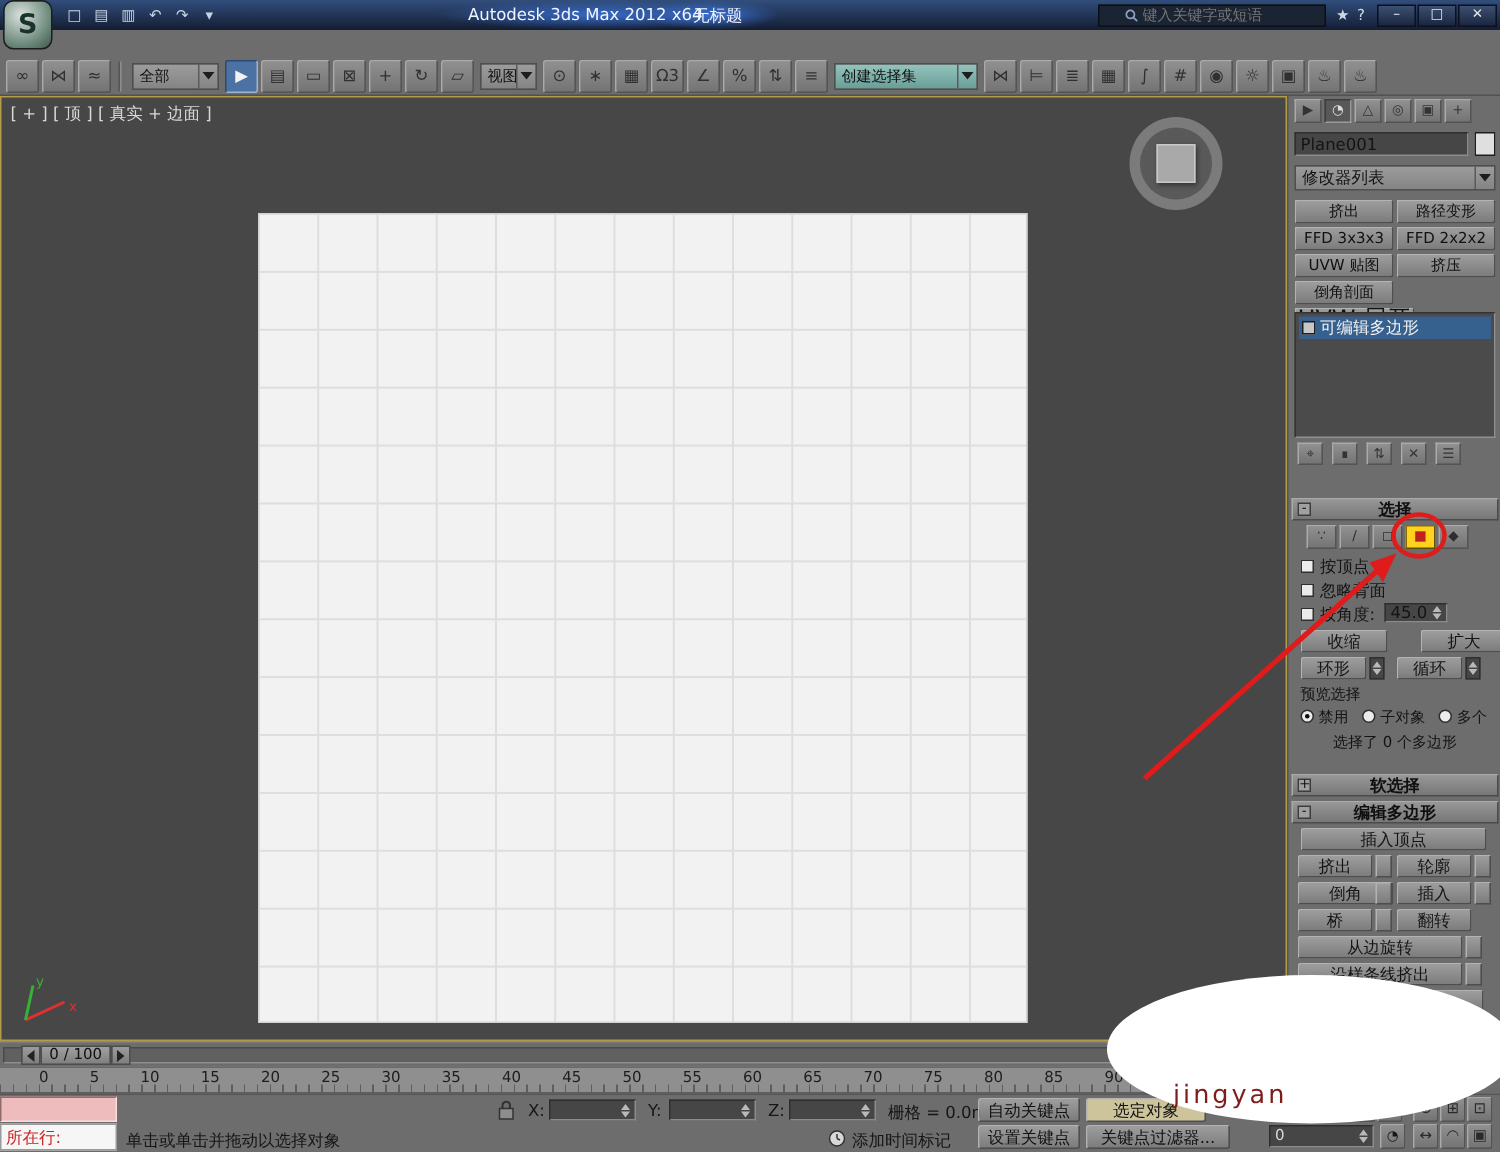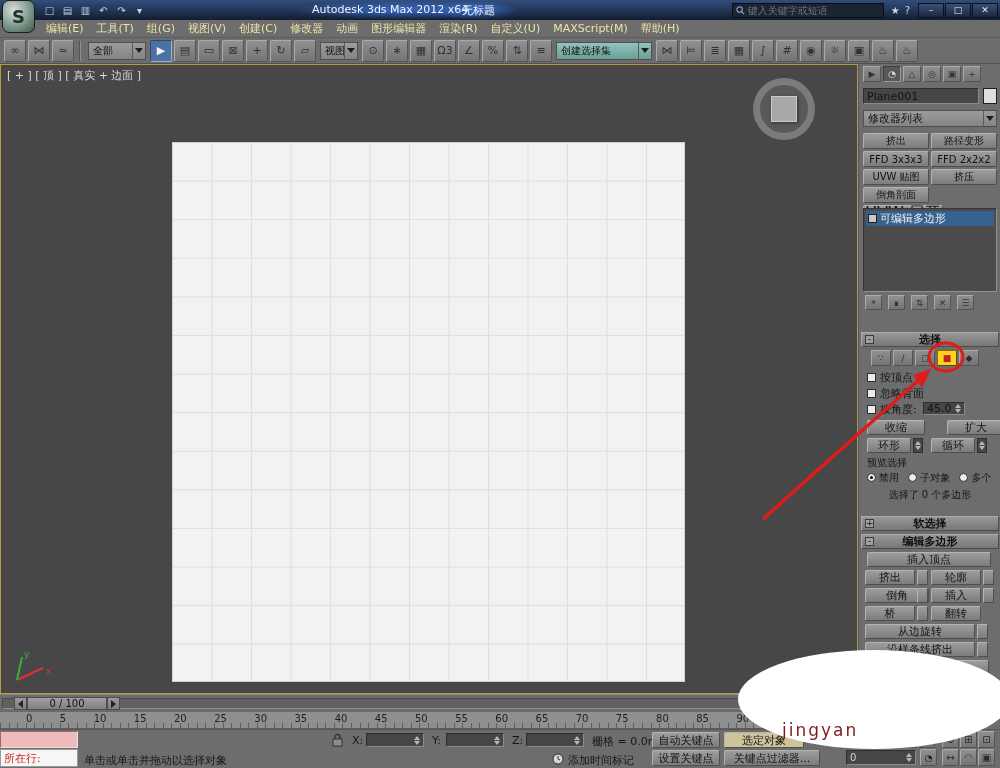--- a/index.html
+++ b/index.html
@@ -8,21 +8,21 @@
 #app{position:relative;width:1000px;height:768px;background:#6d6d6d}
 
 
 .titlebar{position:absolute;left:0;top:0;width:1000px;height:20px;background:linear-gradient(#314e7c,#131d32);display:flex;align-items:center;color:#dfe5ee;z-index:5}
 .glow{position:absolute;top:0;height:20px;background:radial-gradient(ellipse at center,rgba(62,122,235,.75),transparent 70%);pointer-events:none}
 .logo{position:absolute;left:2px;top:0;width:33px;height:33px;border-radius:7px;background:radial-gradient(circle at 35% 30%,#d9e0db,#6d8a7d 65%,#41564c);border:1px solid #1d1d1d;z-index:9;display:flex;align-items:center;justify-content:center;font-weight:bold;color:#17332c;font-size:18px}
 .qa{display:flex;gap:3px;margin-left:42px}
 .qai{width:15px;height:15px;display:flex;align-items:center;justify-content:center;font-size:10px;color:#c9d2e2}
 .apptitle{position:absolute;left:312px;top:3px;font-size:11px;color:#f2f5fa;white-space:nowrap}
 .doctitle{position:absolute;left:462px;top:3px;font-size:11px;color:#f2f5fa;white-space:nowrap}
-.search{margin-left:auto;display:flex;align-items:center;background:#1b2433;border:1px solid #0a0e16;height:15px;width:152px;padding:0 3px;gap:3px}
+.search{margin-left:auto;display:flex;align-items:center;background:#1b2433;border:1px solid #0a0e16;height:15px;width:152px;padding:0 17px;gap:3px}
 .search input{flex:1;min-width:0;background:transparent;border:none;outline:none;color:#96a1b4;font-size:10px;font-family:inherit}
 .tbr{display:flex;gap:5px;margin:0 7px;font-size:10px;color:#cfd6e2;align-items:center}
 .winctl{display:flex;margin-right:2px}
 .wc{width:26px;height:15px;display:flex;align-items:center;justify-content:center;font-size:9px;color:#e4e9f1;background:linear-gradient(#3c5070,#1b2640);border:1px solid #0b1120;margin-left:1px}
 
 
 .menubar{position:absolute;left:0;top:20px;width:1000px;height:18px;background:#6d6d6d;border-bottom:1px solid #5c5c5c;display:flex;align-items:center;padding-left:40px;gap:1px;z-index:4}
 .menu-item{font-size:11px;color:#e9e5aa;padding:1px 6px;white-space:nowrap}
 
 
@@ -43,21 +43,21 @@
 .plane{position:absolute;left:171px;top:77px;width:513px;height:540px;background:#f2f2f2;border:1px solid #d2d2d2;background-image:linear-gradient(#dedede 1px,transparent 1px),linear-gradient(90deg,#dedede 1px,transparent 1px);background-size:39.5px 38.6px;background-position:-1px -1px}
 .viewcube{position:absolute;left:752px;top:13px;width:62px;height:62px;border-radius:50%;border:7px solid rgba(178,178,178,.38);background:rgba(145,145,145,.25);display:flex;align-items:center;justify-content:center}
 .vc-core{width:26px;height:26px;background:#a9a9a9;border:1px solid #c9c9c9;box-shadow:1px 1px 3px rgba(0,0,0,.45)}
 .axis{position:absolute;left:8px;bottom:6px}
 
 
 .timeslider{position:absolute;left:0;top:694px;width:858px;height:17px;background:#6d6d6d;border-top:1px solid #8a8a8a}
 .ts-track{position:absolute;left:2px;top:3px;width:854px;height:11px;background:#606060;border:1px solid;border-color:#4a4a4a #8f8f8f #8f8f8f #4a4a4a}
 .ts-grip{position:absolute;left:14px;top:2px;height:13px;display:flex}
 .ts-arrow{width:13px;height:13px;background:linear-gradient(#9b9b9b,#7f7f7f);border:1px solid #4d4d4d;display:flex;align-items:center;justify-content:center}
-.ts-frame{width:80px;height:13px;font-size:10px;display:flex;align-items:center;justify-content:center;background:linear-gradient(#a0a0a0,#808080);border:1px solid #4d4d4d;color:#111}
+.ts-frame{width:47px;height:13px;font-size:10px;display:flex;align-items:center;justify-content:center;background:linear-gradient(#a0a0a0,#808080);border:1px solid #4d4d4d;color:#111}
 .tri-l{width:0;height:0;border-top:4px solid transparent;border-bottom:4px solid transparent;border-right:5px solid #222}
 .tri-r{width:0;height:0;border-top:4px solid transparent;border-bottom:4px solid transparent;border-left:5px solid #222}
 .ruler{position:absolute;left:0;top:711px;width:858px;height:18px;background:#8f8f8f;border-top:1px solid #696969;border-bottom:1px solid #5c5c5c}
 .ruler-ticks{position:absolute;left:0;bottom:0;width:100%;height:5px;background:repeating-linear-gradient(90deg,#5e5e5e 0 1px,transparent 1px 8.56px)}
 .ruler-labels{position:absolute;left:26px;right:22px;top:1px;display:flex;justify-content:space-between;font-size:10px;color:#1e1e1e}
 
 
 .status{position:absolute;left:0;top:729px;width:1000px;height:39px;background:#6d6d6d;border-top:1px solid #565656}
 .sb{position:absolute;font-size:11px;color:#161616;white-space:nowrap}
 .box-sunken{background:#7d7d7d;border:1px solid;border-color:#4e4e4e #a4a4a4 #a4a4a4 #4e4e4e}
@@ -135,35 +135,20 @@
     <span class="wc">–</span>
         <span class="wc">□</span>
         <span class="wc">✕</span>
       </div>
   </div>
 
   <div class="logo">
       <span>S</span>
     </div>
 
-  <div class="menubar">
-
-  <span class="menu-item">编辑(E)</span>
-      <span class="menu-item">工具(T)</span>
-      <span class="menu-item">组(G)</span>
-      <span class="menu-item">视图(V)</span>
-      <span class="menu-item">创建(C)</span>
-      <span class="menu-item">修改器</span>
-      <span class="menu-item">动画</span>
-      <span class="menu-item">图形编辑器</span>
-      <span class="menu-item">渲染(R)</span>
-      <span class="menu-item">自定义(U)</span>
-      <span class="menu-item">MAXScript(M)</span>
-      <span class="menu-item">帮助(H)</span>
-    </div>
 
   <div class="toolbar">
     <span class="tgroup">
 
     <span class="tool">∞</span>
         <span class="tool">⋈</span>
         <span class="tool">≈</span>
       </span>
     <span class="tsep"></span>
     <div class="dd" style="width:58px">

